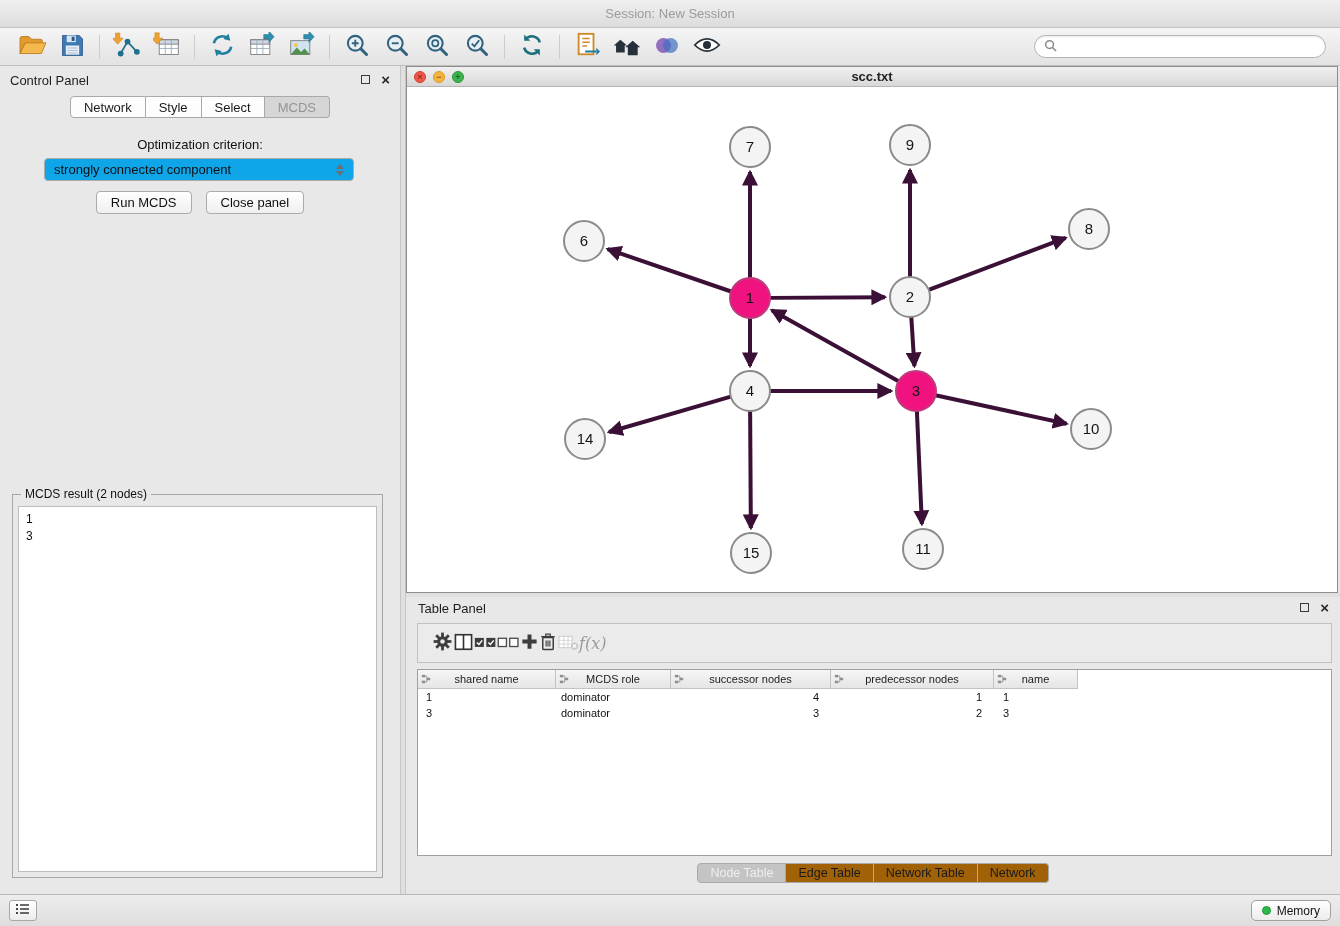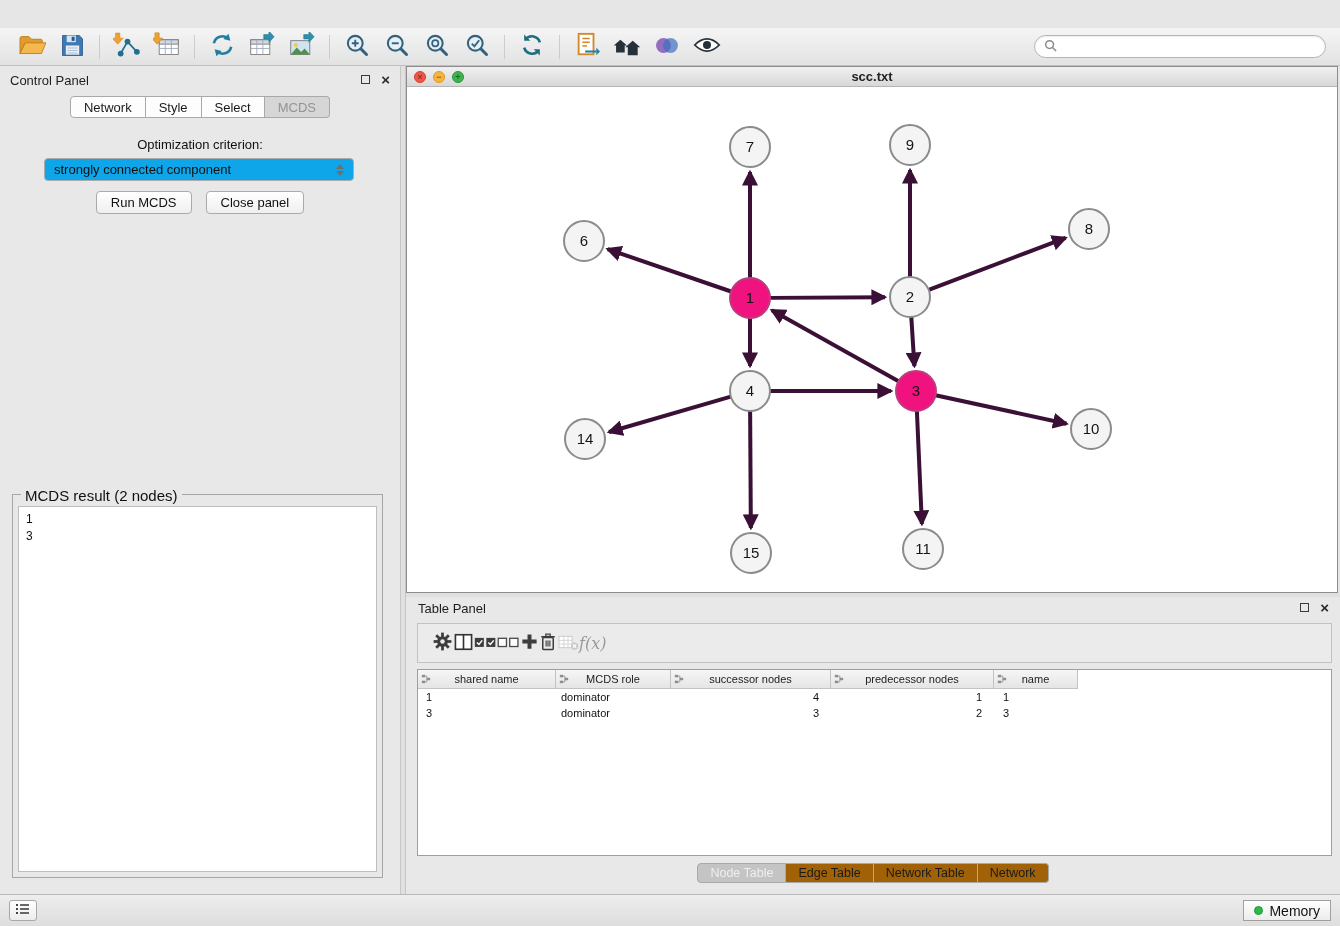--- a/index.html
+++ b/index.html
@@ -30,21 +30,21 @@
   .ptab:last-child{border-radius:0 4px 4px 0;}
   .ptab.sel{background:#d6d6d6;color:#949494;}
   .optlabel{position:absolute;left:0;right:0;top:71px;text-align:center;font-size:13px;color:#101010;}
   .combo{position:absolute;left:44px;top:92px;width:310px;height:23px;background:#0ea5e9;border:1px solid #ababab;border-radius:4px;display:flex;align-items:center;padding:0 9px;font-size:13px;color:#101010;cursor:pointer;}
   .combo .arrows{margin-left:auto;display:flex;flex-direction:column;gap:2px;align-items:center;}
   .combo .up{width:0;height:0;border-left:4px solid transparent;border-right:4px solid transparent;border-bottom:5px solid #6f6f6f;}
   .combo .dn{width:0;height:0;border-left:4px solid transparent;border-right:4px solid transparent;border-top:5px solid #6f6f6f;}
   .btnrow{position:absolute;left:0;right:0;top:125px;display:flex;justify-content:center;gap:14px;}
   .btn{height:23px;padding:0 14px;background:linear-gradient(#ffffff,#efefef);border:1px solid #ababab;border-radius:4px;font-size:13px;color:#101010;font-family:inherit;cursor:pointer;}
   .result{position:absolute;left:12px;top:428px;width:371px;height:384px;border:1px solid #a6a6a6;}
-  .result-legend{position:absolute;left:8px;top:-8px;background:#e8e8e8;padding:0 4px;font-size:15px;color:#101010;}
+  .result-legend{position:absolute;left:8px;top:-8px;background:#e8e8e8;padding:0 4px;font-size:12px;color:#101010;}
   .result-list{position:absolute;left:5px;right:5px;top:11px;bottom:5px;background:#fff;border:1px solid #bdbdbd;padding:4px 7px;font-size:12px;line-height:17px;color:#101010;}
 
   
   .vsplit{position:absolute;left:400px;top:66px;width:6px;height:828px;background:#e0e0e0;border-left:1px solid #c6c6c6;border-right:1px solid #c6c6c6;cursor:col-resize;}
   .hsplit{position:absolute;left:406px;top:593px;width:934px;height:4px;background:#e0e0e0;cursor:row-resize;}
 
   
   .netwin{position:absolute;left:406px;top:66px;width:932px;height:527px;border:1px solid #8d8d8d;background:#fff;}
   .nettitle{height:20px;background:linear-gradient(#f0f0f0,#d8d8d8);border-bottom:1px solid #b5b5b5;position:relative;display:flex;align-items:center;justify-content:center;}
   .lights{position:absolute;left:7px;top:4px;display:flex;gap:7px;}
@@ -75,28 +75,31 @@
   .num{justify-content:flex-end;padding-right:12px;}
   .bottomtabs{position:absolute;left:0;right:0;bottom:7px;display:flex;justify-content:center;}
   .btab{height:20px;padding:0 12px;background:#a16207;border:1px solid #a9a9a9;border-left:none;font-size:12.5px;display:flex;align-items:center;color:#1a1a1a;cursor:pointer;}
   .btab:first-child{border-left:1px solid #a9a9a9;border-radius:4px 0 0 4px;}
   .btab:last-child{border-radius:0 4px 4px 0;}
   .btab.sel{background:#c4c4c4;color:#efefef;}
 
   
   .statusbar{position:absolute;left:0;top:894px;right:0;height:32px;background:linear-gradient(#ededed,#dedede);border-top:1px solid #b8b8b8;display:flex;align-items:center;padding:0 9px;}
   .sbtn{width:28px;height:21px;border:1px solid #a8a8a8;border-radius:3px;background:linear-gradient(#fff,#ececec);display:flex;align-items:center;justify-content:center;cursor:pointer;}
-  .membtn{margin-left:auto;height:21px;border:1px solid #a0a0a0;border-radius:0;background:linear-gradient(#fff,#ececec);display:flex;align-items:center;gap:6px;padding:0 10px;font-size:14px;color:#111;font-family:inherit;cursor:pointer;}
+  .membtn{margin-left:auto;height:21px;border:1px solid #a0a0a0;border-radius:5px;background:linear-gradient(#fff,#ececec);display:flex;align-items:center;gap:6px;padding:0 10px;font-size:12px;color:#111;font-family:inherit;cursor:pointer;}
   .dot{width:9px;height:9px;border-radius:50%;background:#2db84b;border:1px solid #1f9638;}
 </style>
 </head>
 <body>
 
 <div class="app">
 
+  <div class="titlebar">
+    <span class="titlebar-text">Session: New Session</span>
+  </div>
 
   <div class="toolbar">
     <button class="tbtn">
       <span><svg width="29" height="25" viewBox="0 0 32 28">
             <path d="M2 23 V6 q0-2 2-2 h8 l3 3 h10 q2 0 2 2 v3 H7 Z" fill="#e39a2e" stroke="#b97d1c"></path>
             <path d="M2 23 L8 11 h23 l-5 12 Z" fill="#f4b84c" stroke="#b97d1c"></path>
           </svg></span>
     </button>
     <button class="tbtn">
       <span><svg width="25" height="25" viewBox="0 0 30 30">

